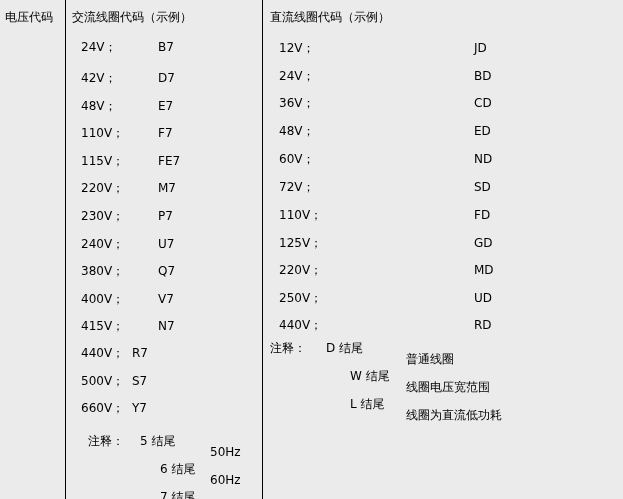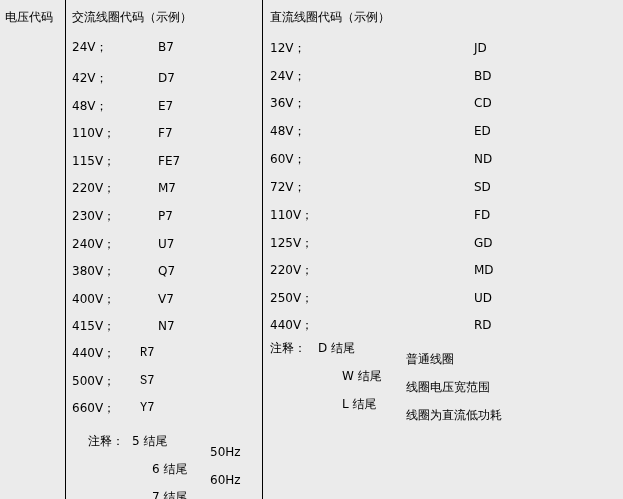--- a/index.html
+++ b/index.html
@@ -42,32 +42,32 @@
   .hdr-2 { left: 270px; top: 10px; }
 
   .row {
     position: absolute;
     font-size: 12px;
     line-height: 14px;
     white-space: nowrap;
   }
   .row .v {
     position: absolute;
-    left: 0;
+    left: 9px;
     top: 0;
   }
   .row .c {
     position: absolute;
     top: 0;
   }
 
   
   .ac-row { left: 72px; }
   .ac-row .c { left: 86px; text-align: right; }
-  .ac-row.wide .c { left: 68px; font-family: Liberation Mono, monospace; }
+  .ac-row.wide .c { left: 60px; }
 
   
   .dc-row { left: 270px; }
   .dc-row .c { left: 204px; text-align: right; }
 
   .note-block {
     position: absolute;
     font-size: 12px;
     line-height: 14px;
     white-space: nowrap;
@@ -76,21 +76,21 @@
     position: absolute;
     left: 0;
     top: 0;
   }
   .note-item {
     position: absolute;
     white-space: nowrap;
   }
   .note-item .k {
     position: absolute;
-    left: 0;
+    left: 8px;
     top: 0;
   }
   .note-item .d {
     position: absolute;
     top: 11px;
   }
 
   
   .ac-notes { left: 88px; top: 434px; }
   .ac-notes .note-item { left: 44px; }

